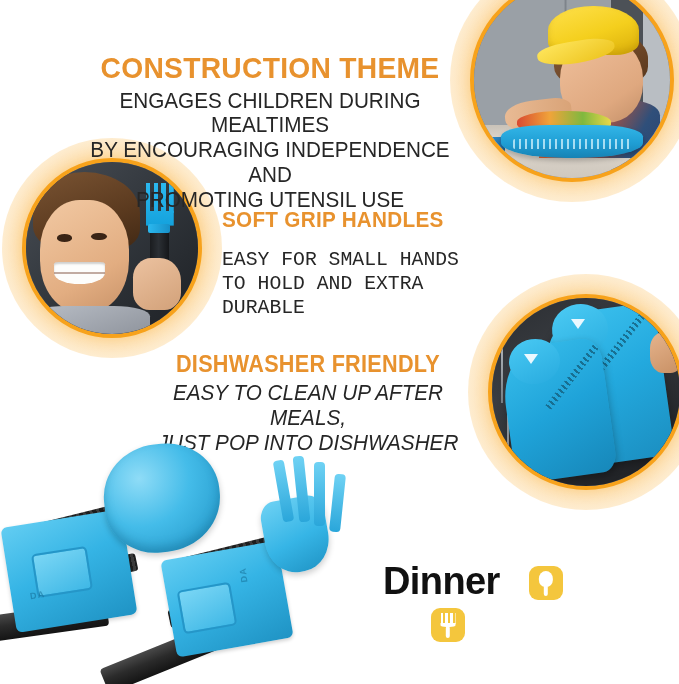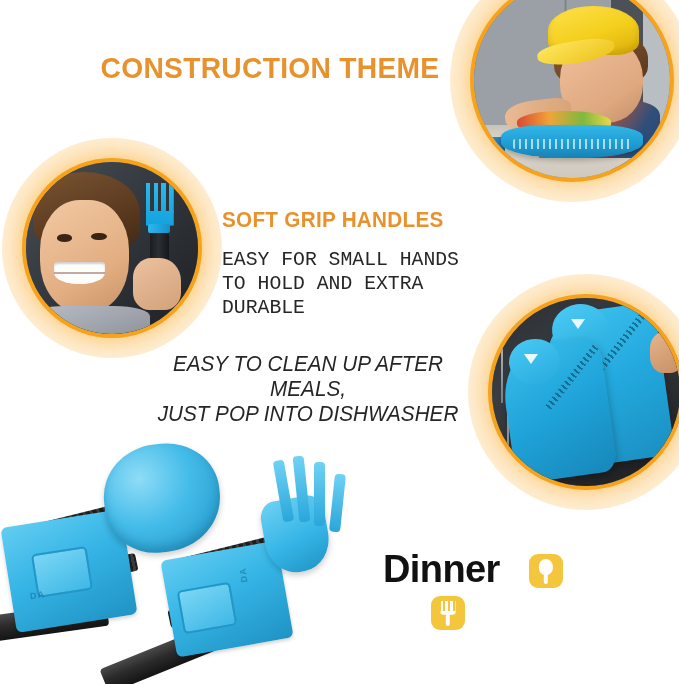--- a/index.html
+++ b/index.html
@@ -308,21 +308,21 @@
   }
   .emboss {
     position: absolute;
     color: rgba(20,110,150,.55);
     font-size: 9px; font-weight: bold;
     letter-spacing: 1px;
     font-family: "Liberation Sans", sans-serif;
   }
 
   
-  #logo { position: absolute; left: 383px; top: 548px; width: 285px; height: 95px; }
+  #logo { position: absolute; left: 383px; top: 560px; width: 285px; height: 95px; }
   .logo-word {
     position: absolute;
     color: #111111;
     font-weight: bold;
     letter-spacing: -0.6px;
   }
   #logo-dinner { left: 0px; top: 0px; font-size: 38px; }
   #logo-active { left: 88px; top: 40px; font-size: 42px; }
   .logo-tile {
     position: absolute;
@@ -421,34 +421,42 @@
       <div class="util-tri" style="left:17%; top:30%;"></div>
       <div class="util-stripe" style="left:22%; top:40%; width:42%; height:7px;"></div>
       <div class="dish-hand"></div>
     </div>
   </div>
 
   <div class="feature" id="feature-construction">
     <div class="f-title">
       <span class="cond">CONSTRUCTION THEME</span>
     </div>
+    <div class="f-body">
+      <span class="cond">ENGAGES CHILDREN DURING MEALTIMES</span>
+      <span class="cond">BY ENCOURAGING INDEPENDENCE AND</span>
+      <span class="cond">PROMOTING UTENSIL USE</span>
+    </div>
   </div>
 
   <div class="feature" id="feature-grip">
     <div class="f-title">
       <span class="cond" style="transform-origin:left center;">SOFT GRIP HANDLES</span>
     </div>
     <div class="f-body">
       <span class="cond" style="transform-origin:left center;">EASY FOR SMALL HANDS</span>
       <span class="cond" style="transform-origin:left center;">TO HOLD AND EXTRA</span>
       <span class="cond" style="transform-origin:left center;">DURABLE</span>
     </div>
   </div>
 
   <div class="feature" id="feature-dishwasher">
+    <div class="f-title">
+      <span class="cond">DISHWASHER FRIENDLY</span>
+    </div>
     <div class="f-body">
       <span class="cond">EASY TO CLEAN UP AFTER MEALS,</span>
       <span class="cond">JUST POP INTO DISHWASHER</span>
     </div>
   </div>
 
   <div id="product-shot">
 
     <div class="util-stem" style="left:-4px; top:168px; width:120px; height:26px; transform:rotate(-8deg);"></div>
     <div class="tread" style="left:12px; top:76px; width:130px; height:18px; transform:rotate(-14deg);"></div>

